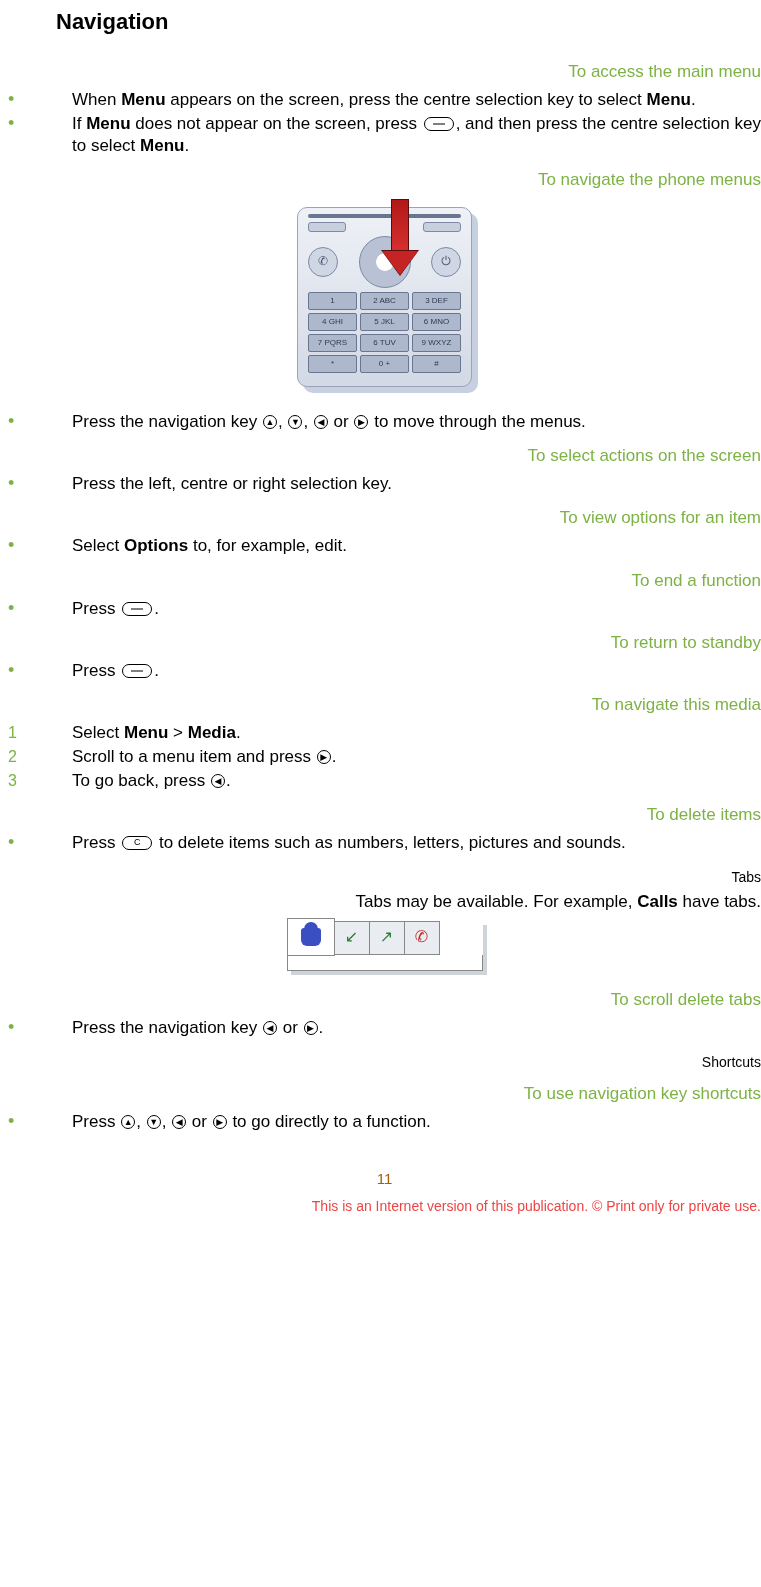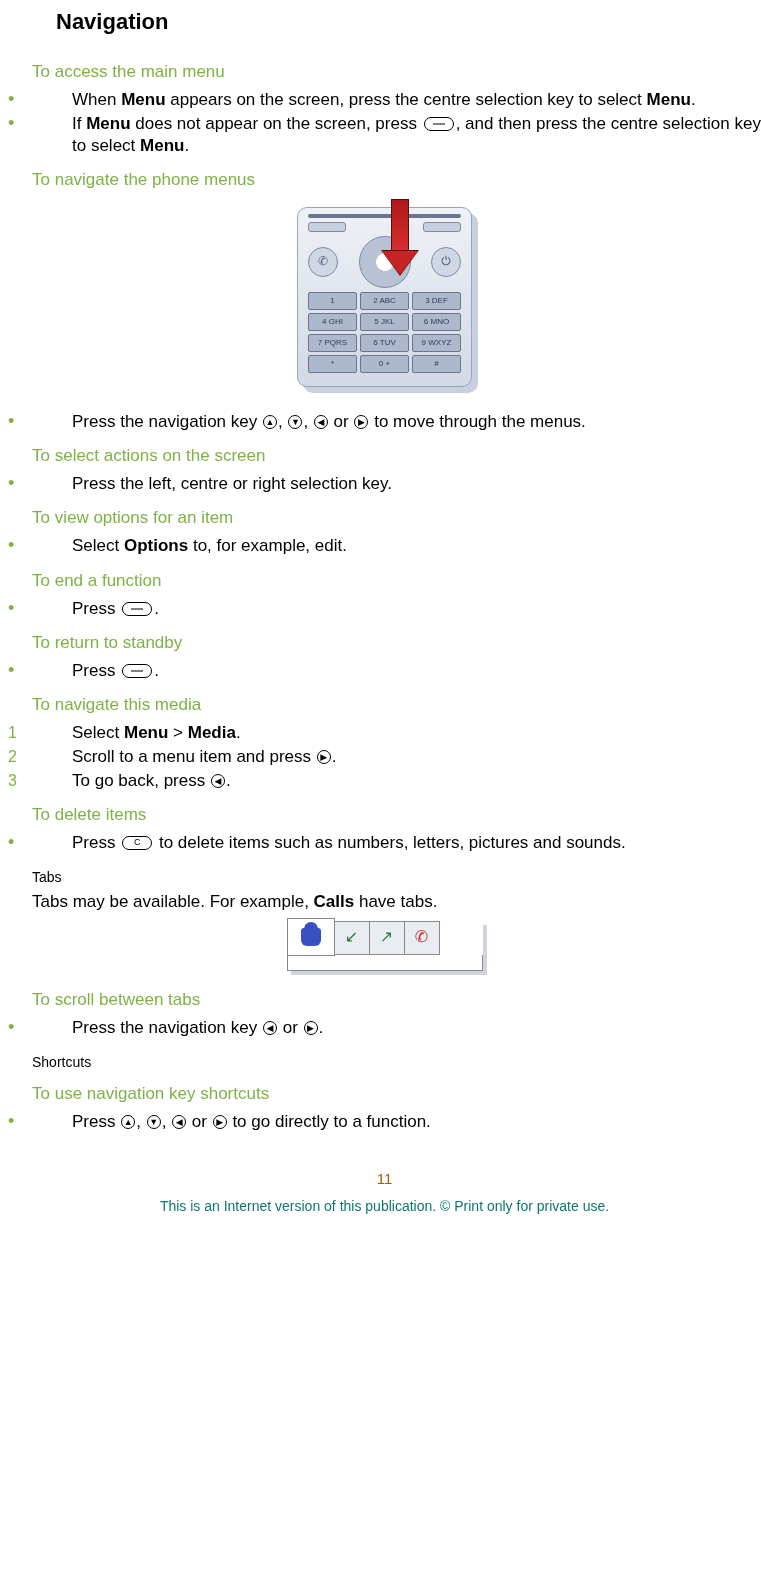--- a/index.html
+++ b/index.html
@@ -7,21 +7,21 @@
     font-family: Arial, Helvetica, sans-serif;
     font-size: 17px;
     line-height: 1.3;
     color: #000;
     background: #fff;
     width: 761px;
     padding: 8px 0 0 8px;
     position: relative;
   }
   .page-title { font-size: 22px; font-weight: bold; margin-bottom: 24px; margin-left: 48px; }
-  .section { margin-left: 24px; margin-bottom: 6px; }
+  .section { margin-left: 24px; margin-bottom: 6px; text-align: right; }
   .task-head { color: #7db244; font-size: 17px; margin-top: 12px; margin-bottom: 4px; }
   .bullet-row, .num-row { display: flex; align-items: baseline; margin-bottom: 2px; }
   .bullet-mark { color: #7db244; width: 24px; flex-shrink: 0; font-size: 18px; line-height: 1; }
   .num-mark { color: #7db244; width: 24px; flex-shrink: 0; font-size: 16px; }
   .row-text { flex: 1; margin-left: 40px; }
   b { font-weight: bold; }
   .subheading { font-size: 14px; font-weight: normal; margin-top: 14px; margin-bottom: 4px; }
   .para { margin-bottom: 8px; }
 
   
@@ -155,21 +155,21 @@
     width: 20px; height: 18px; background: #3a4fc2; border-radius: 3px 3px 6px 6px;
     position: relative;
   }
   .ico-phone:before {
     content:""; position:absolute; left:3px; top:-6px; width:14px; height:9px;
     background:#3a4fc2; border-radius: 7px 7px 0 0;
   }
   .ico-mini { font-size: 16px; }
 
   .page-number { text-align: center; color: #a16207; font-size: 15px; margin-top: 36px; }
-  .footer-note { text-align: center; color: #0f766e; font-size: 14px; margin-top: 8px; margin-bottom: 14px; }
+  .footer-note { text-align: right; color: #ef4444; font-size: 14px; margin-top: 8px; margin-bottom: 14px; }
 </style>
 </head>
 <body>
 
 <div class="page-title">Navigation</div>
 
 <div class="section">
   <div class="task-head">To access the main menu</div>
 </div>
 <div class="bullet-row">
@@ -332,21 +332,21 @@
         <div class="tab">
             <span class="ico-mini" style="color:#c62828">✆</span>
           </div>
       </div>
       <div class="tab-bar"></div>
     </div>
   </div>
 </div>
 
 <div class="section">
-  <div class="task-head">To scroll between tabs</div>
+  <div class="task-head">To scroll delete tabs</div>
 </div>
 <div class="bullet-row">
   <div class="bullet-mark">•</div>
   <div class="row-text">
     <span>Press the navigation key </span><span class="key-circle"><span class="arrow">◀</span></span><span> or </span><span class="key-circle"><span class="arrow">▶</span></span><span>.</span>
   </div>
 </div>
 
 <div class="section">
   <div class="subheading">Shortcuts</div>

